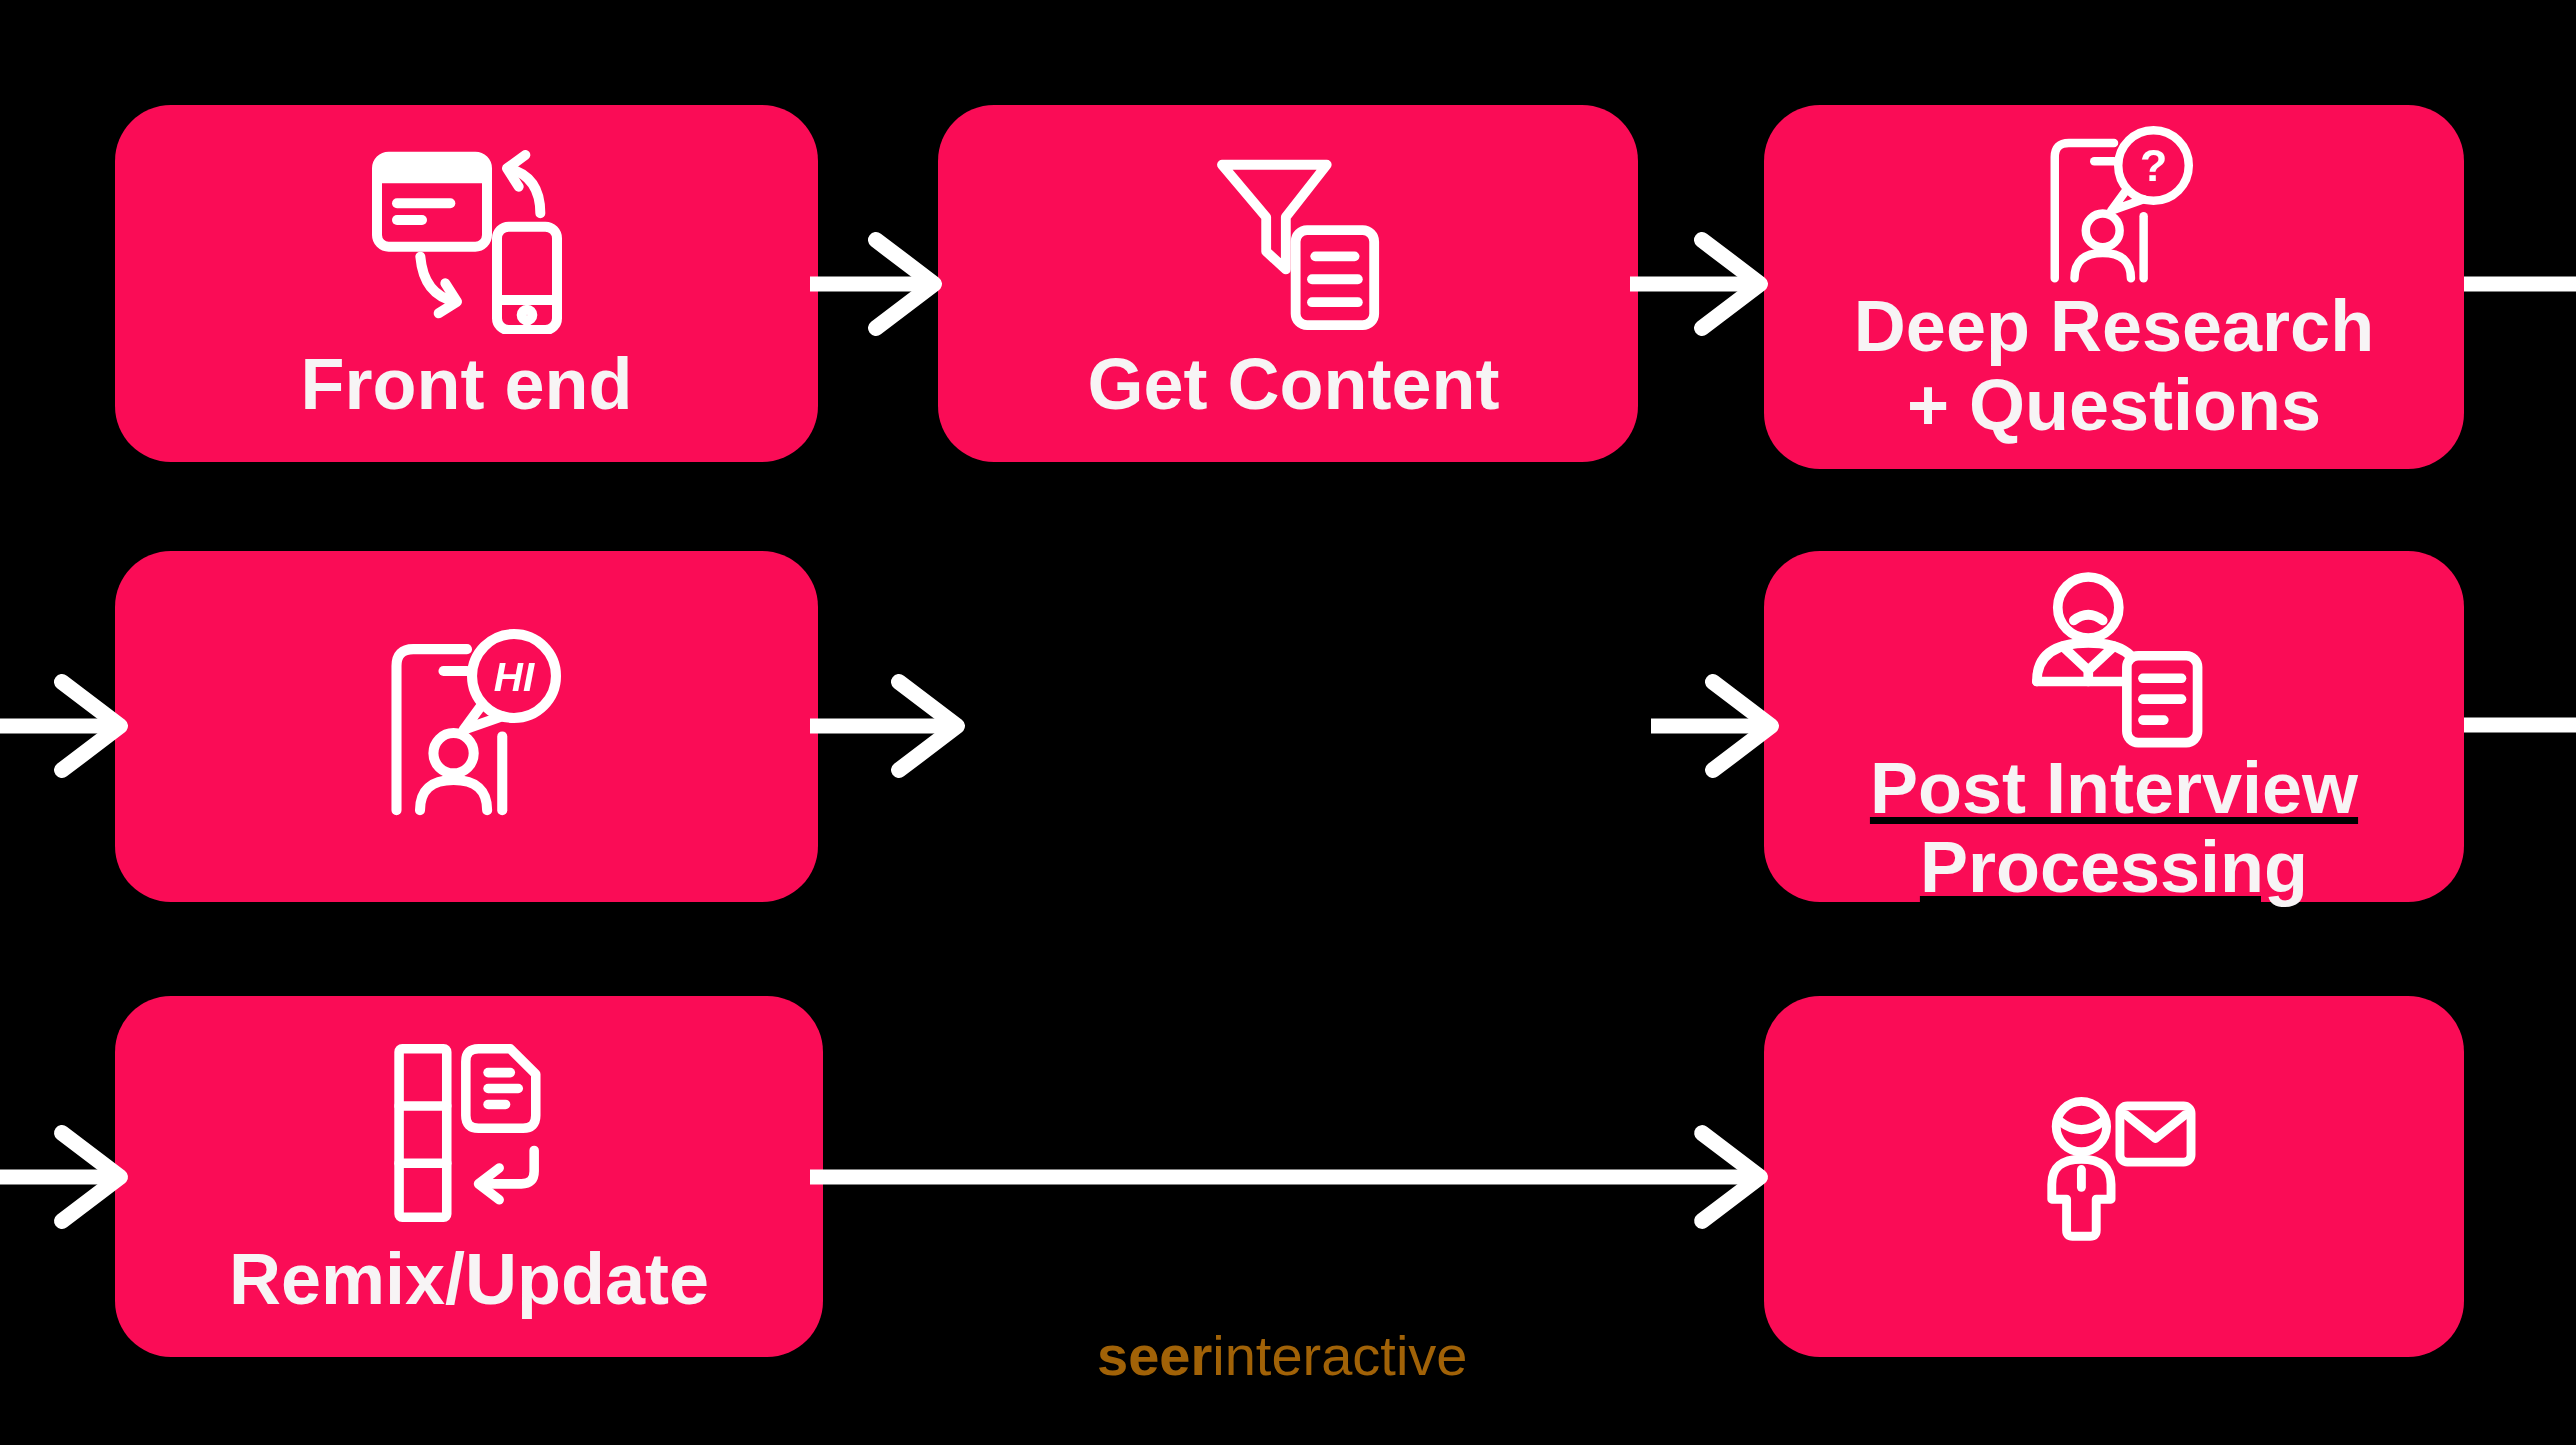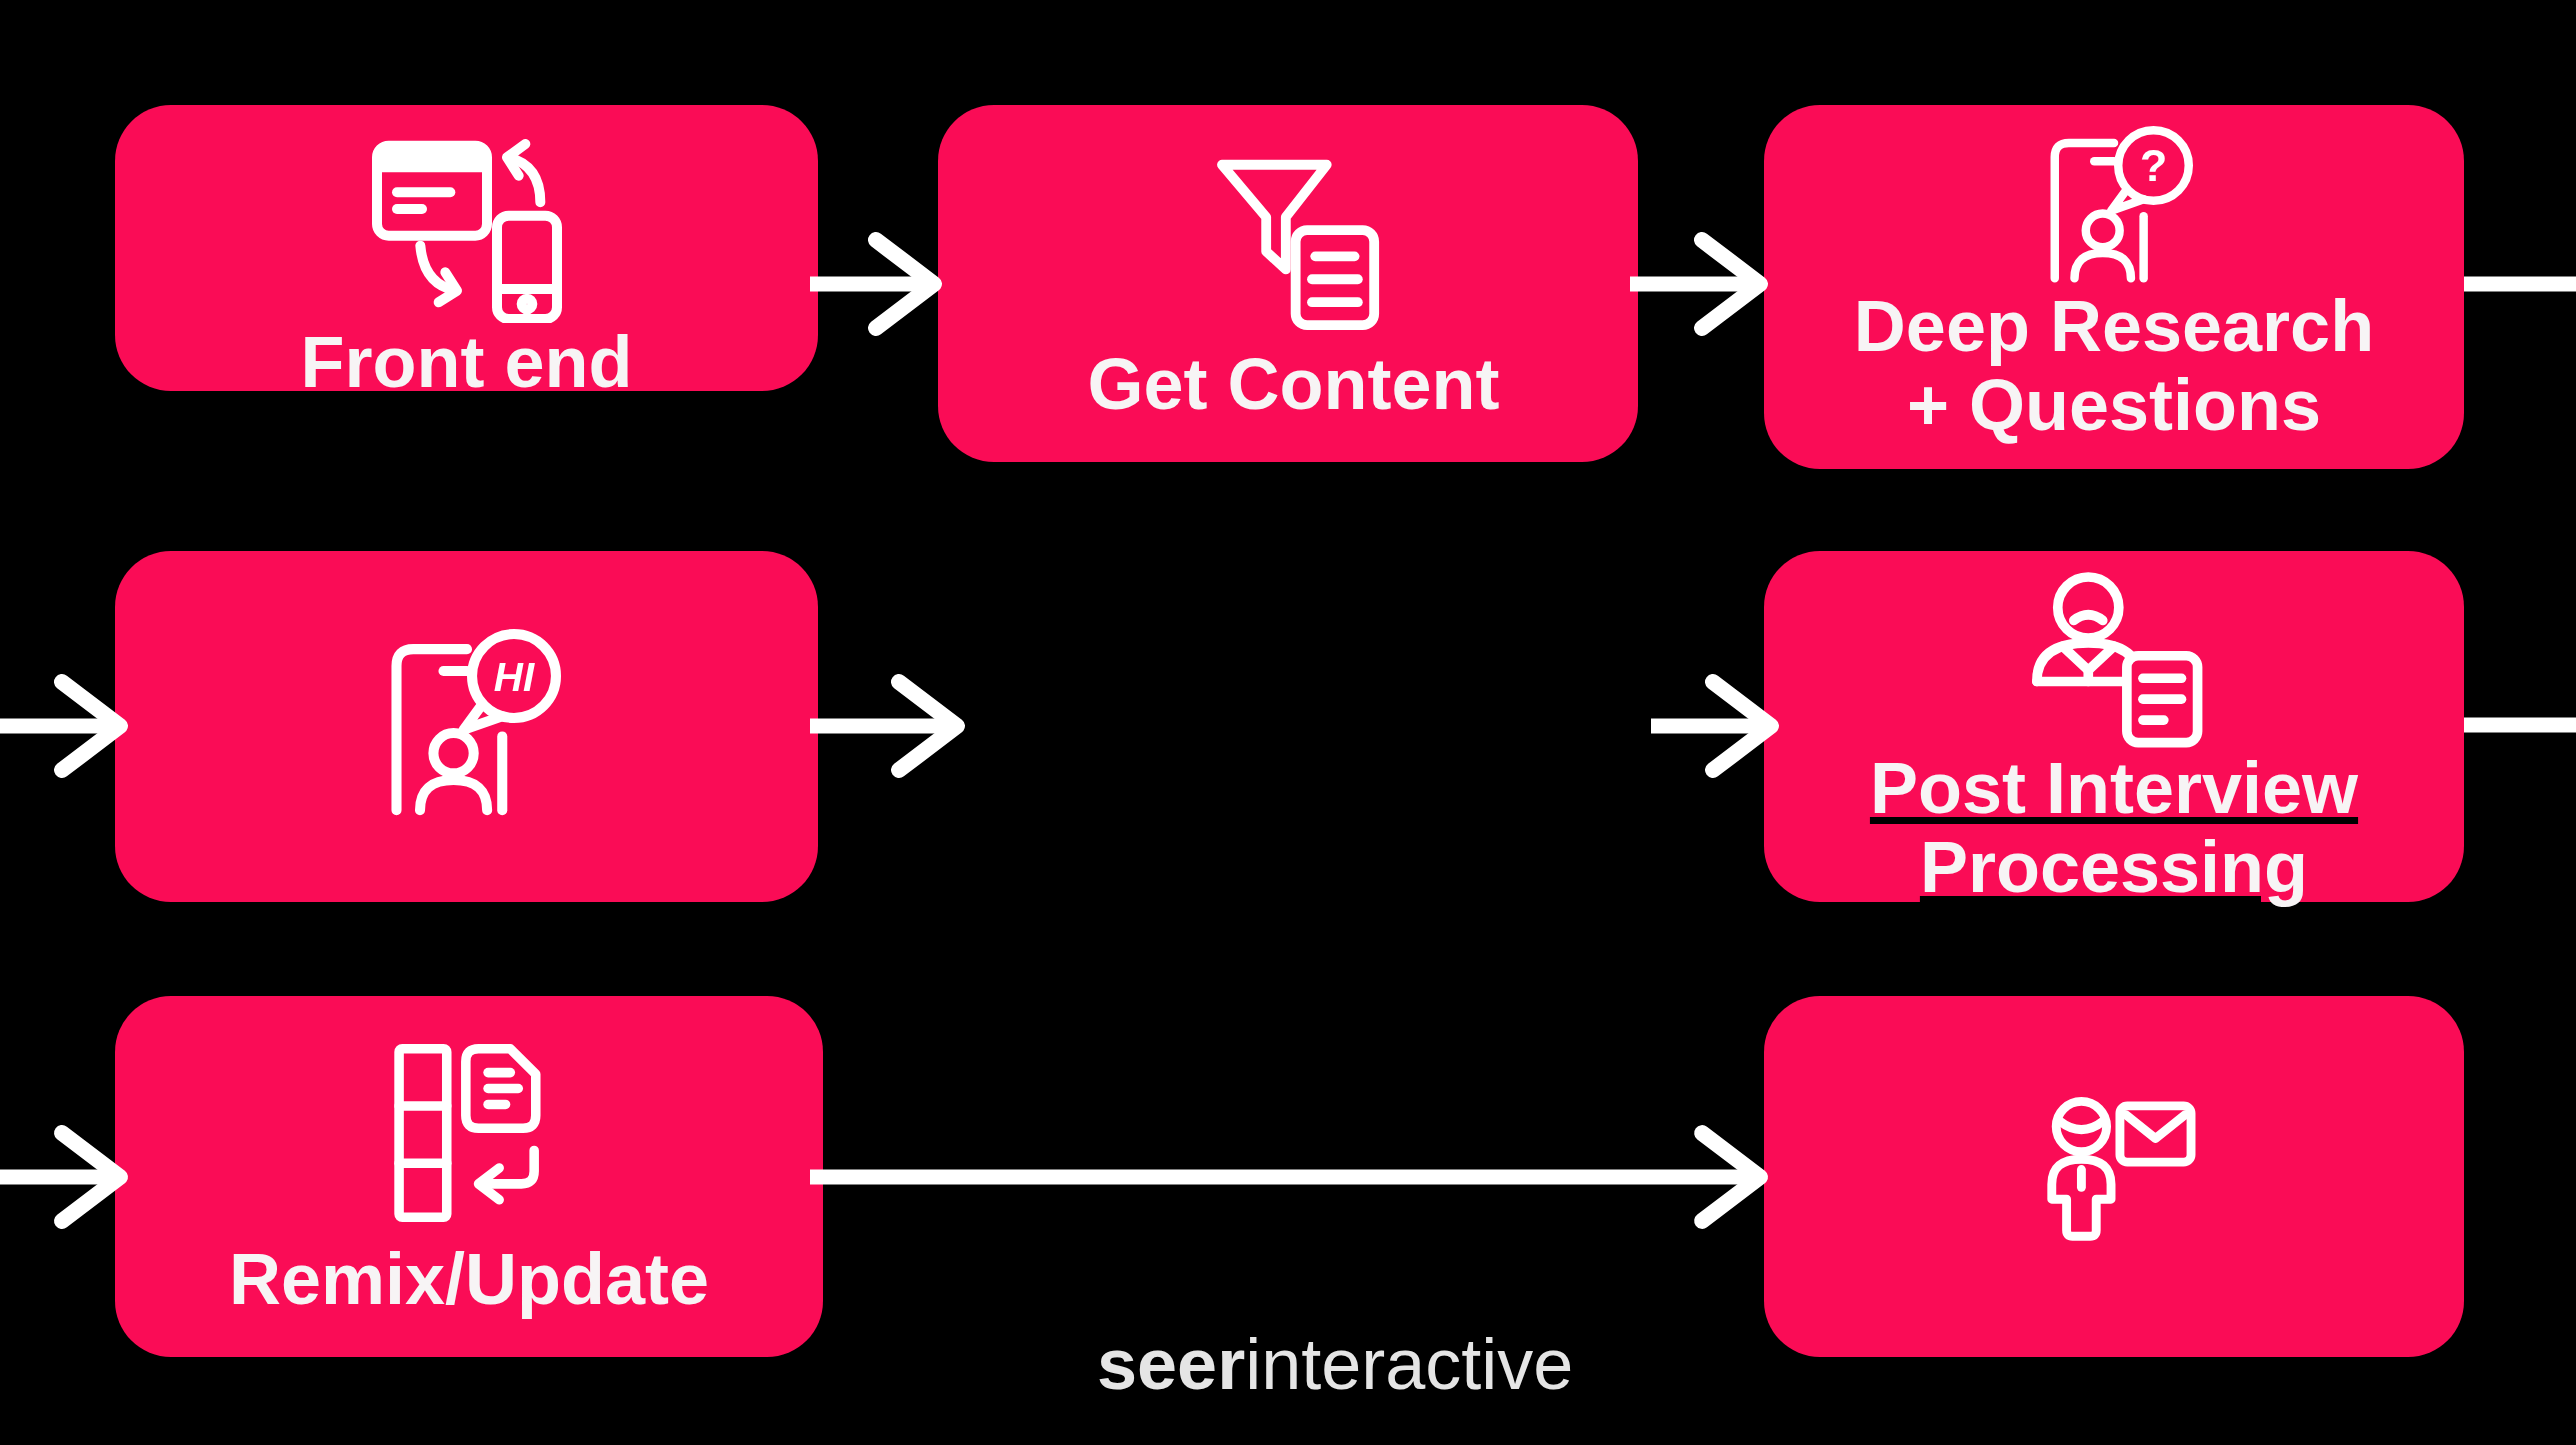--- a/index.html
+++ b/index.html
@@ -13,33 +13,33 @@
     box-sizing:border-box;padding:30px 20px 38px;
   }
   .node .icon-wrap{flex:1;display:flex;align-items:center;justify-content:center;}
   .node .label{
     color:#F7F4F5;font-weight:bold;font-size:72px;line-height:1.1;
     text-align:center;white-space:nowrap;
   }
   .node.two-line{padding-top:18px;padding-bottom:24px;}
   .arrow{position:absolute;}
   .logo{
-    position:absolute;left:1097px;top:1323px;color:#e5e5e5;font-size:72px;
+    position:absolute;left:1097px;top:1323px;color:#a16207;font-size:56px;
     white-space:nowrap;
   }
   .logo .b{font-weight:bold;}
   .logo .r{font-weight:normal;}
   svg{display:block;}
 </style>
 </head>
 <body>
 
 <div class="canvas">
 
-  <div class="node" style="left:115px;top:105px;width:703px;height:286px;">
+  <div class="node" style="left:115px;top:105px;width:703px;height:357px;">
     <div class="icon-wrap">
       <svg width="200" height="188" viewBox="0 0 120 112">
         <g fill="none" stroke="#FFFFFF" stroke-width="6" stroke-linecap="round" stroke-linejoin="round">
           <rect x="6" y="6" width="66" height="54" rx="7"></rect>
           <path d="M6,13 q0,-7 7,-7 h52 q7,0 7,7 v9 H6 z" fill="#FFFFFF" stroke="none"></path>
           <line x1="18" y1="34" x2="50" y2="34"></line>
           <line x1="18" y1="44" x2="33" y2="44"></line>
           <rect x="78" y="48" width="36" height="62" rx="7"></rect>
           <line x1="78" y1="92" x2="114" y2="92"></line>
           <circle cx="96" cy="101" r="3.2"></circle>

